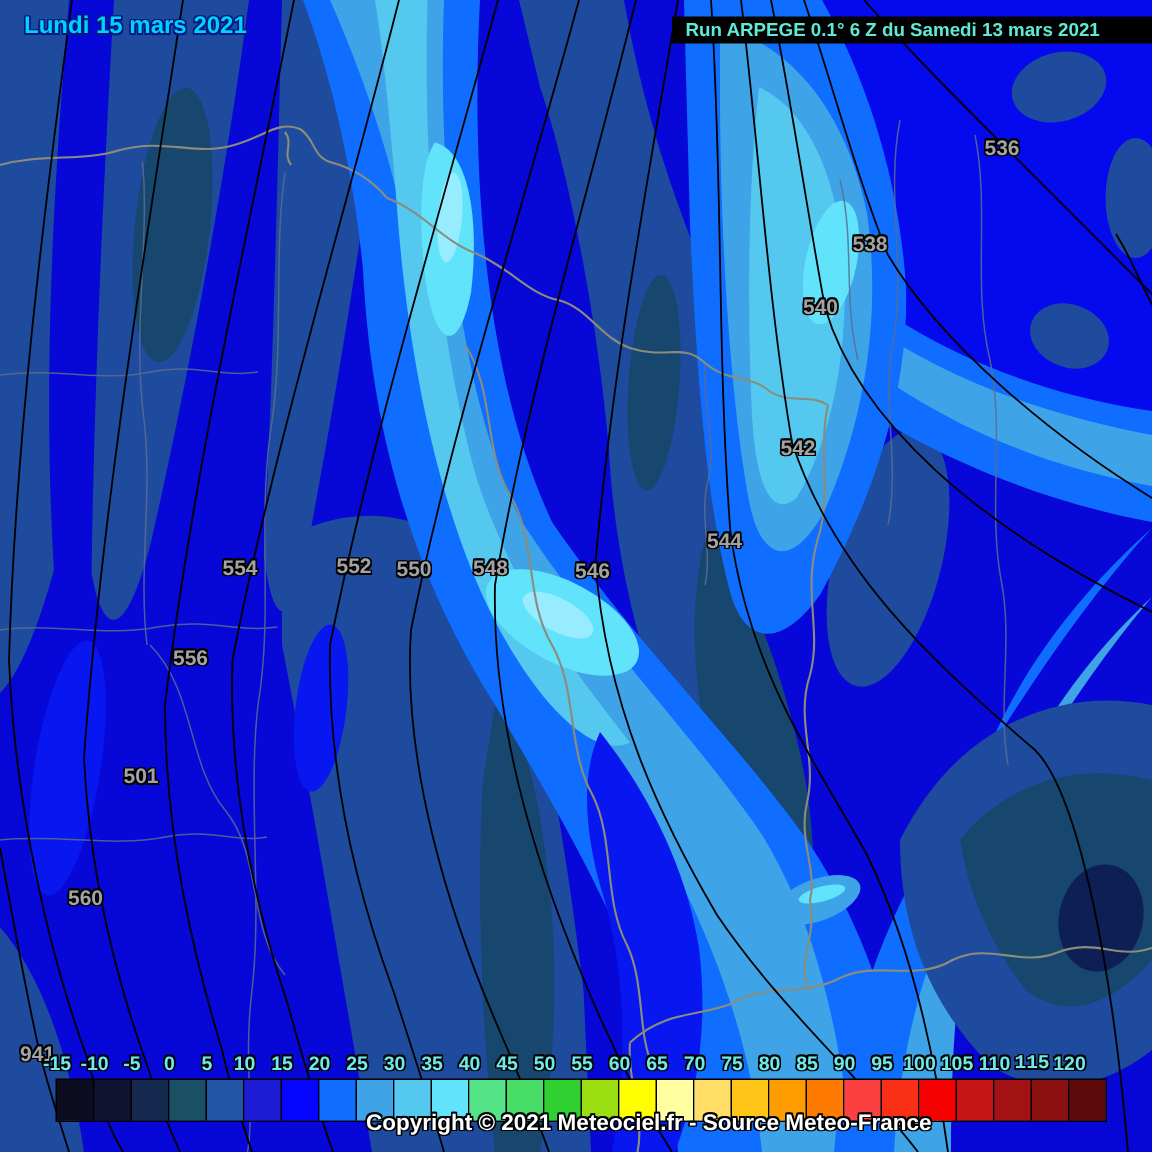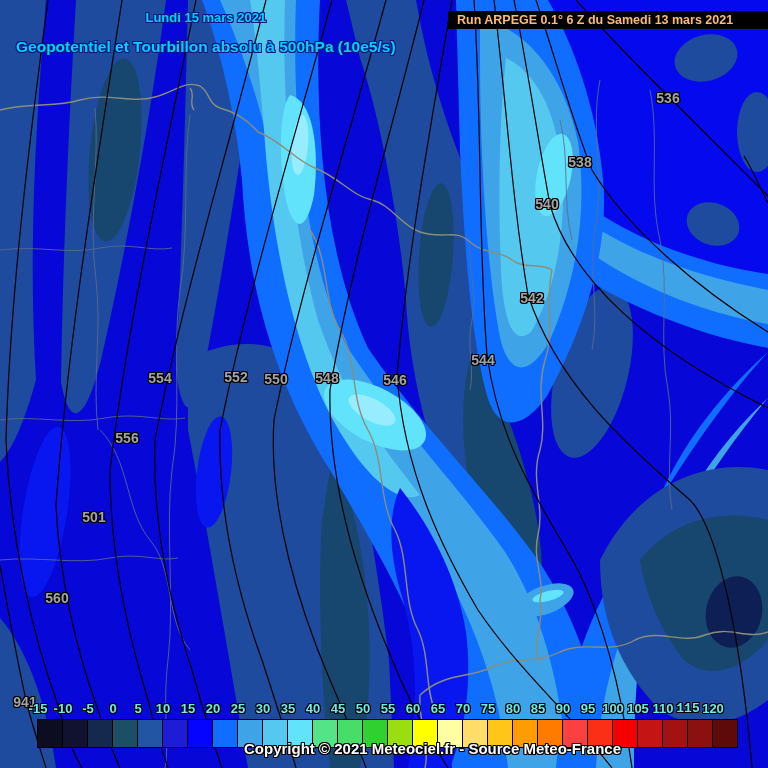--- a/index.html
+++ b/index.html
@@ -7,27 +7,27 @@
     position:relative;width:768px;height:768px;overflow:hidden;
     font-family:"Liberation Sans",sans-serif;font-weight:bold;
     background:#0707d8;
   }
   .map-svg{position:absolute;left:0;top:0;z-index:0;}
   
   .o-black{text-shadow:-1px -1px 0 #000,1px -1px 0 #000,-1px 1px 0 #000,1px 1px 0 #000,-1px 0 0 #000,1px 0 0 #000,0 -1px 0 #000,0 1px 0 #000;}
   .o-navy{text-shadow:-1px -1px 0 #001a80,1px -1px 0 #001a80,-1px 1px 0 #001a80,1px 1px 0 #001a80,-1px 0 0 #001a80,1px 0 0 #001a80,0 -1px 0 #001a80,0 1px 0 #001a80;}
   
   .header{position:absolute;left:16px;top:7px;z-index:3;color:#00d2ff;}
-  .hdr-date{font-size:13px;line-height:22px;text-align:center;}
+  .hdr-date{font-size:16px;line-height:22px;}
   .hdr-time{font-size:28px;line-height:31px;}
   .hdr-time .offset{font-size:18px;margin-left:13px;}
   .hdr-title{font-size:15.5px;line-height:18px;margin-top:9px;}
   
   .runbox{position:absolute;left:448px;right:0;top:11px;height:18px;z-index:4;
-    background:#000;color:#fdba74;font-size:12.5px;line-height:18px;padding-left:9px;
+    background:#000;color:#5eead4;font-size:12.5px;line-height:18px;padding-left:9px;
     white-space:nowrap;}
   
   .clayer{position:absolute;left:0;top:0;width:768px;height:768px;z-index:2;}
   .clabel{position:absolute;transform:translate(-50%,-50%);color:#a3a3a3;font-size:14px;
     text-shadow:-1px -1px 0 #000,1px -1px 0 #000,-1px 1px 0 #000,1px 1px 0 #000,-1px 0 0 #000,1px 0 0 #000,0 -1px 0 #000,0 1px 0 #000;}
   
   .legend-ticks{position:absolute;left:0;top:701px;width:616px;height:16px;z-index:5;}
   .legend-ticks .tick{position:absolute;transform:translateX(-50%);color:#6fe8e8;font-size:13px;
     text-shadow:-1px -1px 0 #000,1px -1px 0 #000,-1px 1px 0 #000,1px 1px 0 #000,-1px 0 0 #000,1px 0 0 #000,0 -1px 0 #000,0 1px 0 #000;}
   .legend-cells{position:absolute;left:37px;top:719px;height:27px;z-index:6;display:flex;
@@ -156,21 +156,20 @@
       <span class="clabel" style="left: 160px; top: 378px;">554</span>
       <span class="clabel" style="left: 127px; top: 438px;">556</span>
       <span class="clabel" style="left: 94px; top: 517px;">501</span>
       <span class="clabel" style="left: 57px; top: 598px;">560</span>
       <span class="clabel" style="left: 25px; top: 702px;">941</span>
       <span class="clabel" style="left: 601px; top: 747px;">546</span>
     </div>
 
   <div class="header">
     <div class="hdr-date o-navy">Lundi 15 mars 2021</div>
-    <div class="hdr-title o-navy">Geopotentiel et Tourbillon absolu à 500hPa (10e5/s)</div>
   </div>
 
   <div class="runbox">
     <span>Run ARPEGE 0.1° 6 Z du Samedi 13 mars 2021</span>
   </div>
 
   <div class="legend-ticks" id="legend-ticks">
       <span class="tick" style="left: 38px;">-15</span>
       <span class="tick" style="left: 63px;">-10</span>
       <span class="tick" style="left: 88px;">-5</span>

